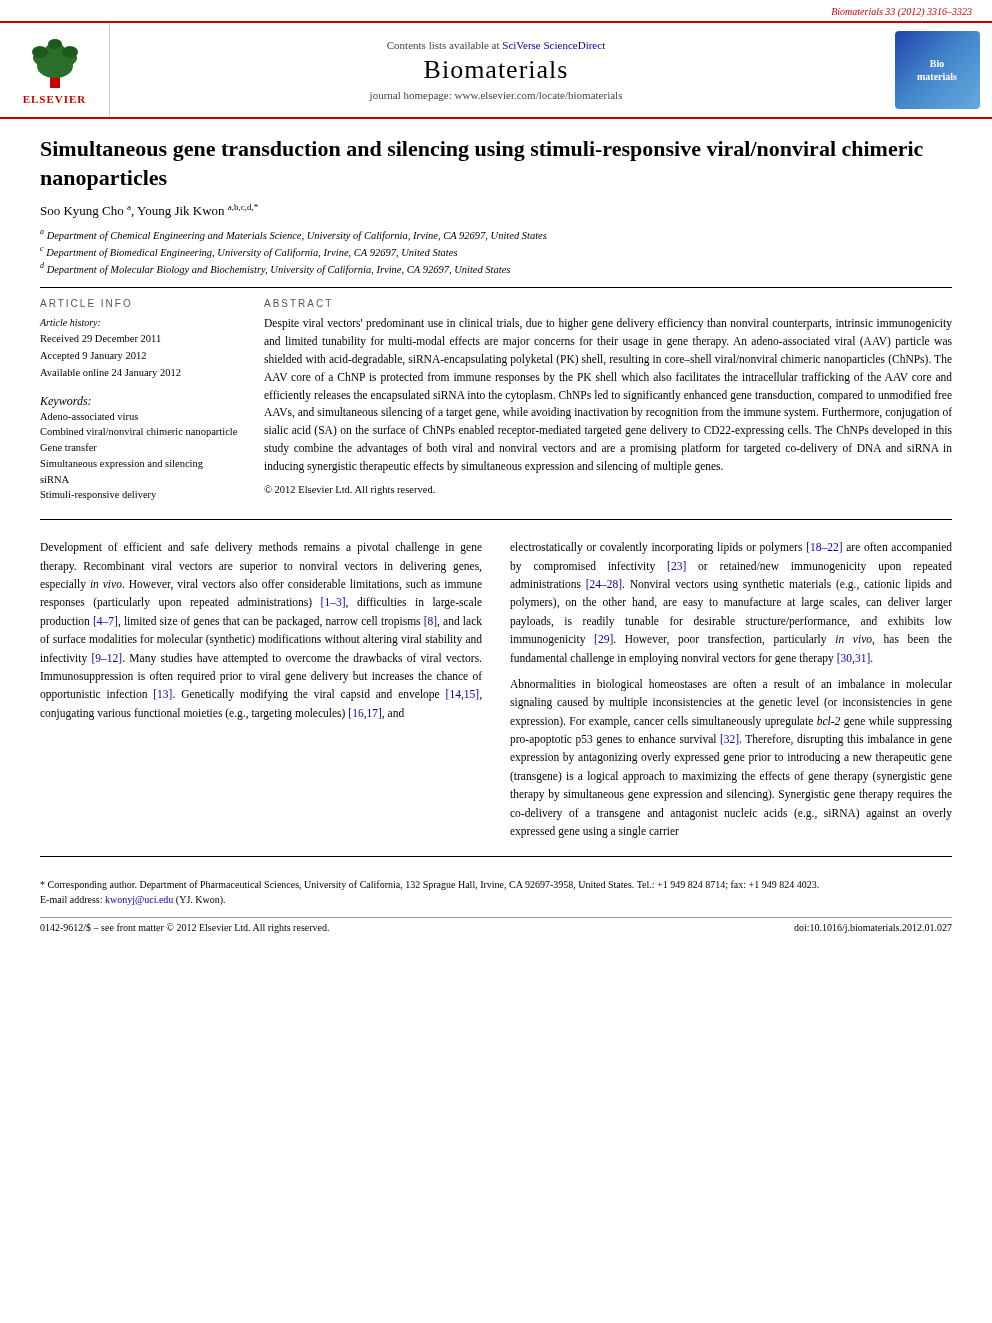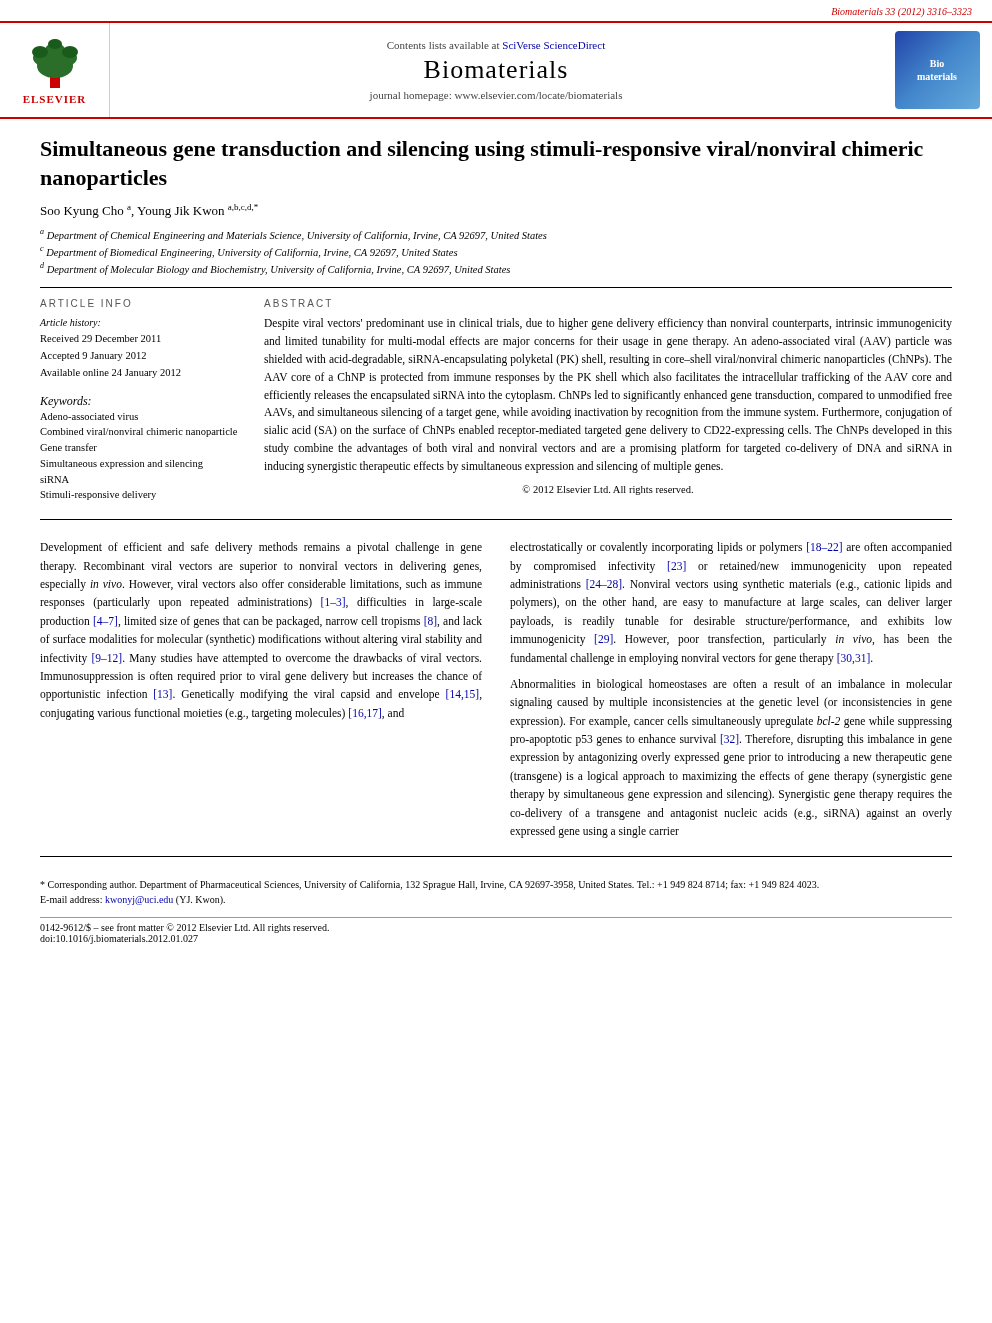--- a/index.html
+++ b/index.html
@@ -182,21 +182,21 @@
       line-height: 1.5;
       font-size: 10.5px;
     }
     .abstract-text {
       font-size: 11.5px;
       line-height: 1.55;
       text-align: justify;
     }
     .copyright-line {
       font-size: 10.5px;
-      text-align: center;
+      text-align: left;
       color: #000;
       margin-top: 8px;
     }
     .intro-section {
       margin-top: 18px;
     }
     .section-title {
       font-size: 14px;
       font-weight: bold;
       color: #000;
@@ -230,21 +230,20 @@
       line-height: 1.5;
     }
     .footer-bar {
       display: flex;
       justify-content: space-between;
       margin-top: 10px;
       font-size: 10px;
       color: #000;
       border-top: 1px solid #999;
       padding-top: 4px;
-      flex-direction: column;
     }
   </style>
 </head>
 <body>
 
 <div class="journal-header">
   <span>Biomaterials 33 (2012) 3316–3323</span>
 </div>
 
 <div class="header-band">

